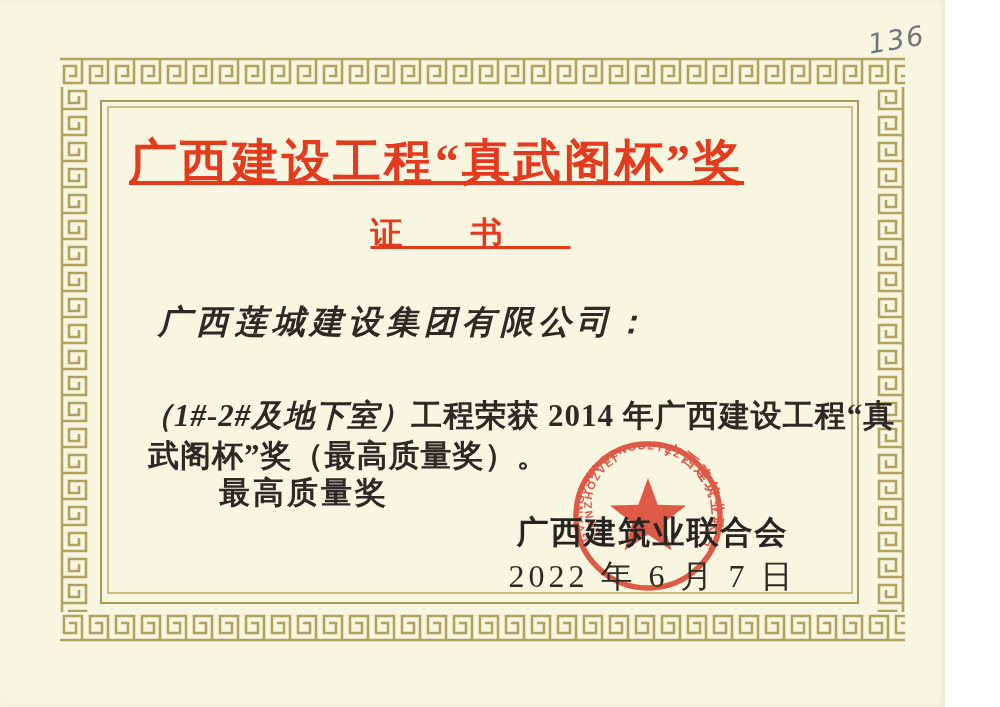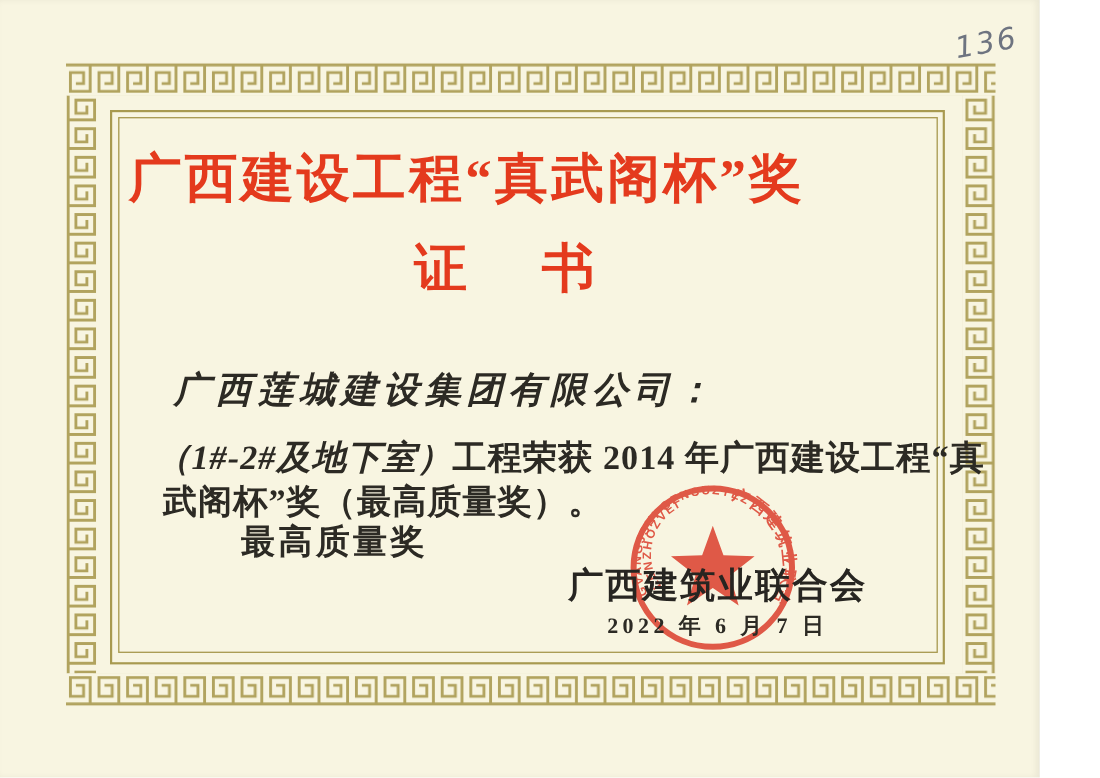--- a/index.html
+++ b/index.html
@@ -2,36 +2,36 @@
 <html><head>
 <meta charset="utf-8">
 <style>
   html,body{margin:0;padding:0;background:#ffffff;}
   .scan{position:relative;width:1000px;height:707px;background:#ffffff;overflow:hidden;
         font-family:"Liberation Serif","DejaVu Serif",serif;}
   .page{position:absolute;left:0;top:0;width:945px;height:707px;background:#f8f5e1;
         box-shadow:inset -3px 0 6px rgba(0,0,0,0.06);}
   .border-svg{position:absolute;left:0;top:0;}
   .abs{position:absolute;}
-  .center-line{left:48px;width:753px;text-align:center;}
+  .center-line{left:60px;width:753px;text-align:center;text-decoration:underline;}
   .title1{top:130px;font-size:48px;font-weight:bold;color:#e43a1d;letter-spacing:3px;}
-  .title2{top:212px;font-size:48px;font-weight:bold;color:#e43a1d;
-          letter-spacing:68px;padding-left:68px;}
+  .title2{top:212px;font-size:32px;font-weight:bold;color:#e43a1d;
+          letter-spacing:68px;padding-left:34px;}
   .bodytext{color:#2c2a24;font-weight:bold;}
-  .scriptfont{font-style:italic;font-family:"Liberation Serif","DejaVu Serif",serif;margin-top:32px;}
+  .scriptfont{font-style:italic;font-family:"Liberation Serif","DejaVu Serif",serif;}
   .recipient{top:300px;left:158px;font-size:33px;letter-spacing:5px;}
   .line2{top:352px;left:219px;font-size:32px;letter-spacing:7px;}
   .line34{font-size:31px;letter-spacing:1px;}
   .line3{top:395px;left:142px;}
   .line4{top:435px;left:148px;}
   .closing{top:472px;left:219px;font-size:31px;letter-spacing:3px;}
   .issuer{top:511px;left:430px;width:445px;text-align:center;font-size:32px;
           font-weight:bold;color:#272521;letter-spacing:2px;}
-  .dateline{top:555px;left:430px;width:445px;text-align:center;font-size:20px;
-          font-weight:bold;color:#2c2a24;letter-spacing:4px;}
+  .dateline{top:555px;left:430px;width:445px;text-align:center;font-size:32px;
+          font-weight:normal;color:#2c2a24;letter-spacing:4px;}
   .corner-number{top:24px;left:868px;font-size:27px;color:#6e7480;
           font-style:italic;transform:rotate(-10deg);
           font-family:"DejaVu Sans",sans-serif;letter-spacing:2px;}
   .seal{position:absolute;left:568px;top:436px;width:160px;height:160px;opacity:0.88;}
   .seal text{fill:#dc4432;font-weight:bold;}
   .seal .latin{font-family:"Liberation Sans","DejaVu Sans",sans-serif;font-size:11px;letter-spacing:1.5px;}
   .seal .cjk{font-size:15px;font-family:"Liberation Serif",serif;letter-spacing:2px;}
 </style>
 </head>
 <body>

